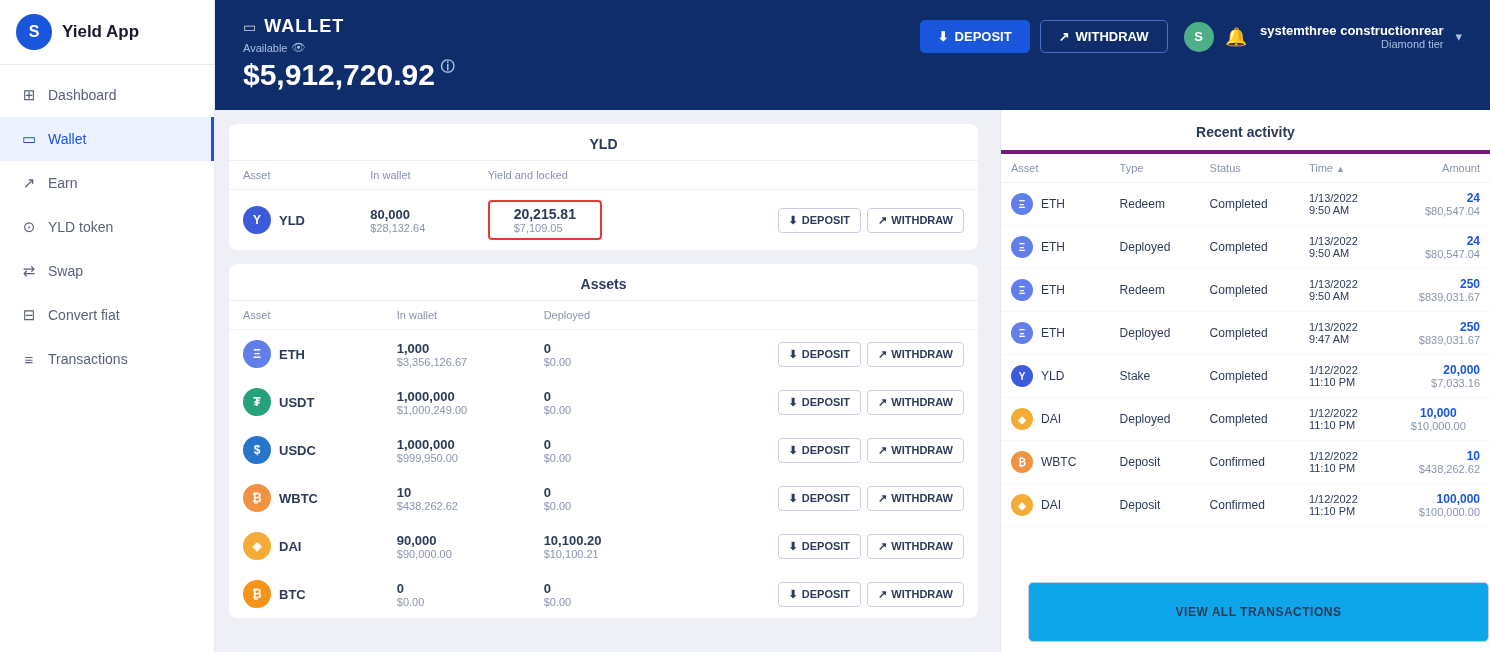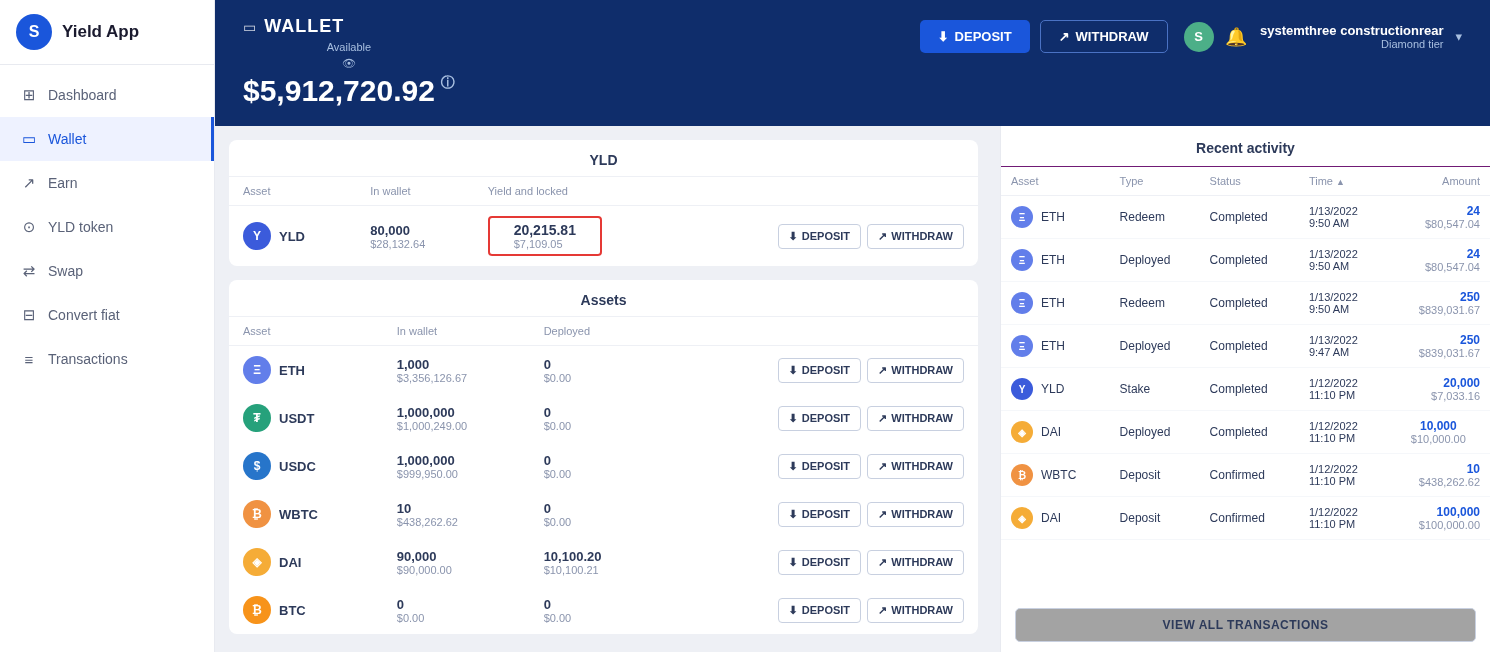--- a/index.html
+++ b/index.html
@@ -51,21 +51,21 @@
       color: #fff;
       padding: 16px 28px 18px;
       display: flex;
       align-items: flex-start;
       justify-content: space-between;
     }
     .header-left {}
     .header-title-row { display: flex; align-items: center; gap: 8px; margin-bottom: 4px; }
     .header-wallet-icon { font-size: 14px; opacity: 0.8; }
     .header-title { font-size: 18px; font-weight: 700; letter-spacing: 1px; }
-    .header-available { font-size: 11px; color: #a8bfe0; margin-bottom: 4px; display: flex; align-items: center; gap: 4px; flex-direction: column; }
+    .header-available { font-size: 11px; color: #a8bfe0; margin-bottom: 4px; display: flex; align-items: center; gap: 4px; }
     .header-amount { font-size: 30px; font-weight: 700; display: flex; gap: 6px; }
     .header-info-icon { font-size: 14px; color: #a8bfe0; }
     .user-avatar { width: 30px; height: 30px; background: #4caf88; border-radius: 50%; display: flex; align-items: center; justify-content: center; color: #fff; font-size: 13px; font-weight: 600; }
     .user-info { text-align: right; }
     .user-name { font-size: 13px; font-weight: 600; color: #fff; }
     .user-tier { font-size: 11px; color: #a8bfe0; }
     .header-actions { display: flex; gap: 10px; }
     .btn-deposit, .btn-withdraw {
       padding: 8px 18px;
       border-radius: 5px;
@@ -106,32 +106,32 @@
       border: 1.5px solid #c8d0e0;
       background: #fff;
       color: #2d3a5a;
     }
     .staked-cell { border: 2px solid #e53935; border-radius: 4px; padding: 4px 24px; display: inline-block; }
     .staked-primary { font-size: 14px; font-weight: 700; color: #2d3a5a; }
     .staked-secondary { font-size: 11px; color: #8a94ad; }
 
     
     .activity-panel { width: 490px; flex-shrink: 0; background: #fff; border-left: 1px solid #e8eaf0; display: flex; flex-direction: column; overflow: hidden; }
-    .activity-title { font-size: 14px; font-weight: 600; color: #2d3a5a; text-align: center; padding: 14px 0 10px; border-bottom: 1px solid #701a75; }
+    .activity-title { font-size: 14px; font-weight: 600; color: #2d3a5a; text-align: center; padding: 14px 0 10px; border-bottom: 4px solid #701a75; }
     .activity-table { flex: 1; overflow-y: auto; }
     .activity-table table thead th { font-size: 11px; color: #8a94ad; padding: 8px 10px; }
     .activity-table table tbody td { padding: 8px 10px; font-size: 12px; color: #2d3a5a; border-bottom: 1px solid #f5f7fa; }
     .activity-amount-positive { color: #1a56db; font-weight: 700; }
     .sort-icon { font-size: 9px; }
     .view-all-btn {
-      margin: 10px 14px;
-      padding: 9px;
+      margin: 10px 27px;
+      padding: 22px;
       border: 1.5px solid #c8d0e0;
       border-radius: 5px;
-      background: #a3a3a3;
+      background: #0ea5e9;
       color: #2d3a5a;
       font-size: 12px;
       font-weight: 600;
       cursor: pointer;
       width: calc(100% - 28px);
       text-align: center;
       letter-spacing: 0.5px;
     }
 
     

